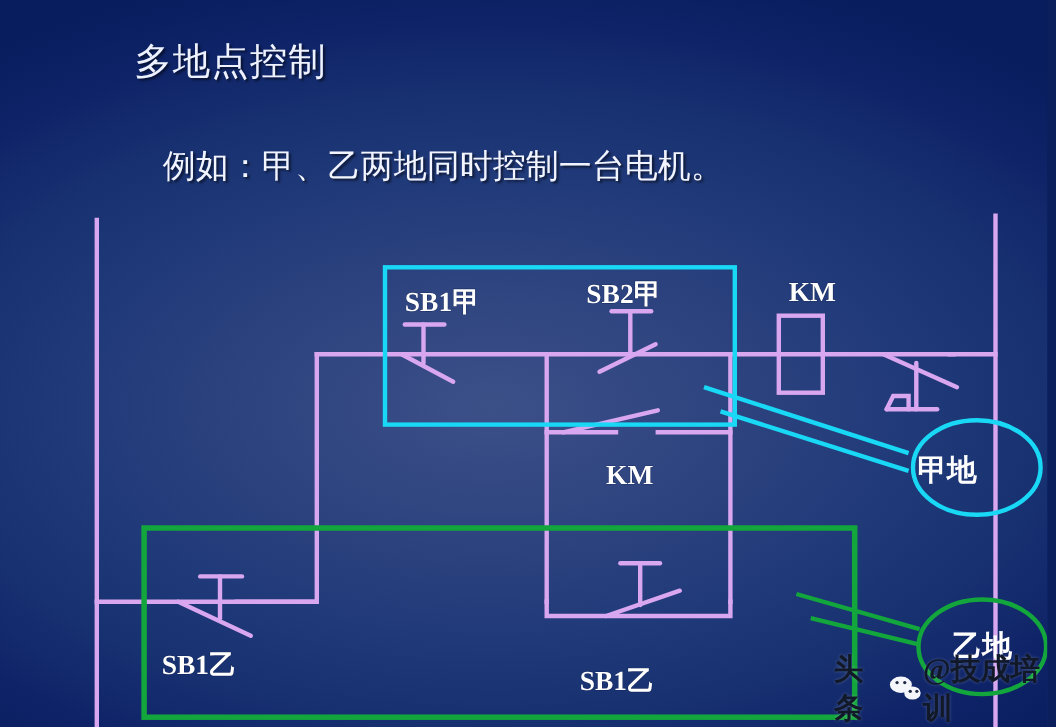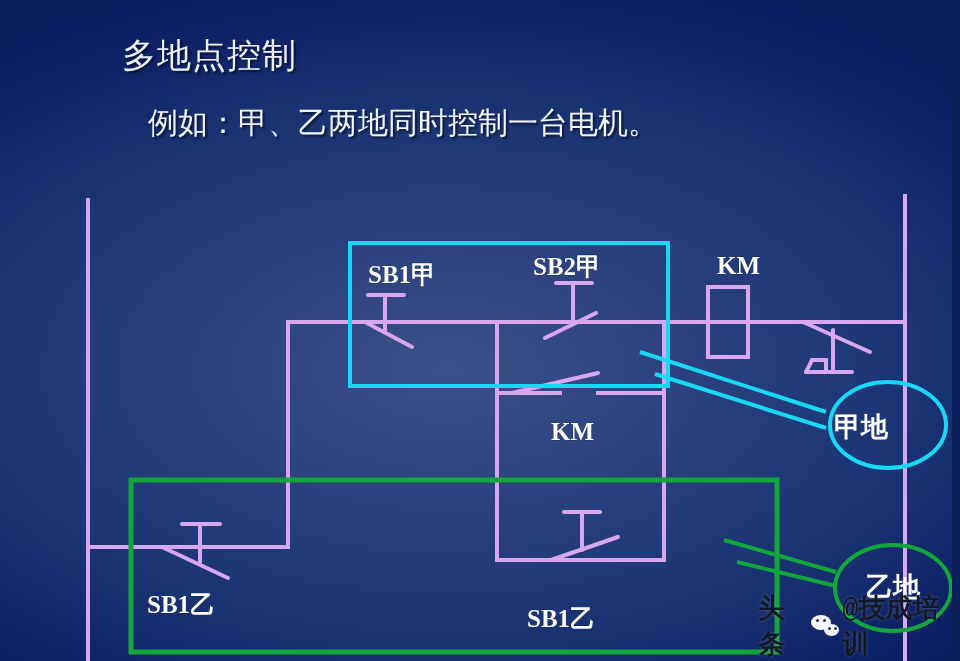--- a/index.html
+++ b/index.html
@@ -9,29 +9,29 @@
     background:
       radial-gradient(ellipse 78% 62% at 47% 56%, #3c5088 0%, #2e4480 28%, #213a79 50%, #173070 70%, #0f2468 85%, #081d5e 100%),
       linear-gradient(180deg,#04144e 0%,#0a2266 40%,#14307a 100%);
   }
   .ttl{position:absolute;color:#eef2ff;white-space:nowrap;
        font-family:"DejaVu Sans", sans-serif;
        text-shadow:2px 2px 2px rgba(0,0,0,.55);}
   #title{left:122px;top:33px;font-size:34px;letter-spacing:1px;}
   .body-line{position:absolute;color:#f2f5ff;white-space:nowrap;
        font-family:"DejaVu Serif", serif;font-size:30px;
-       text-shadow:2px 2px 2px rgba(0,0,0,.55);}
+       text-shadow:2px 2px 2px rgba(0,0,0,.55);margin-top:28px;}
   #line1{left:148px;top:103px;}
   #line2{left:148px;top:143px;}
   svg{position:absolute;left:0;top:0;width:960px;height:661px;}
   .lbl{fill:#ffffff;font-family:"Liberation Serif", serif;font-weight:bold;
        font-size:25px;paint-order:stroke;stroke:#0b1c4d;stroke-width:.6px;}
   .callout-txt{fill:#ffffff;font-family:"DejaVu Sans", sans-serif;font-weight:bold;font-size:27px;}
   .wm{position:absolute;left:758px;top:604px;height:44px;display:flex;align-items:center;gap:5px;}
-  .wm-t{color:#111827;font-family:Liberation Mono, monospace;font-weight:bold;font-size:27px;
+  .wm-t{color:#111827;font-family:Liberation Serif, serif;font-weight:bold;font-size:27px;
         text-shadow:0 0 3px rgba(255,255,255,.25);}
   .wm-ic{width:30px;height:23px;position:relative;}
   .wm-ic i{position:absolute;background:#f4f6fb;border-radius:50%;display:block;}
   .wm-ic .b1{width:20px;height:15px;left:0;top:0;}
   .wm-ic .b2{width:15px;height:12px;left:13px;top:9px;}
   .wm-ic .d{background:#1f2a44;width:3px;height:3px;border-radius:50%;}
 </style>
 </head>
 <body>
 

